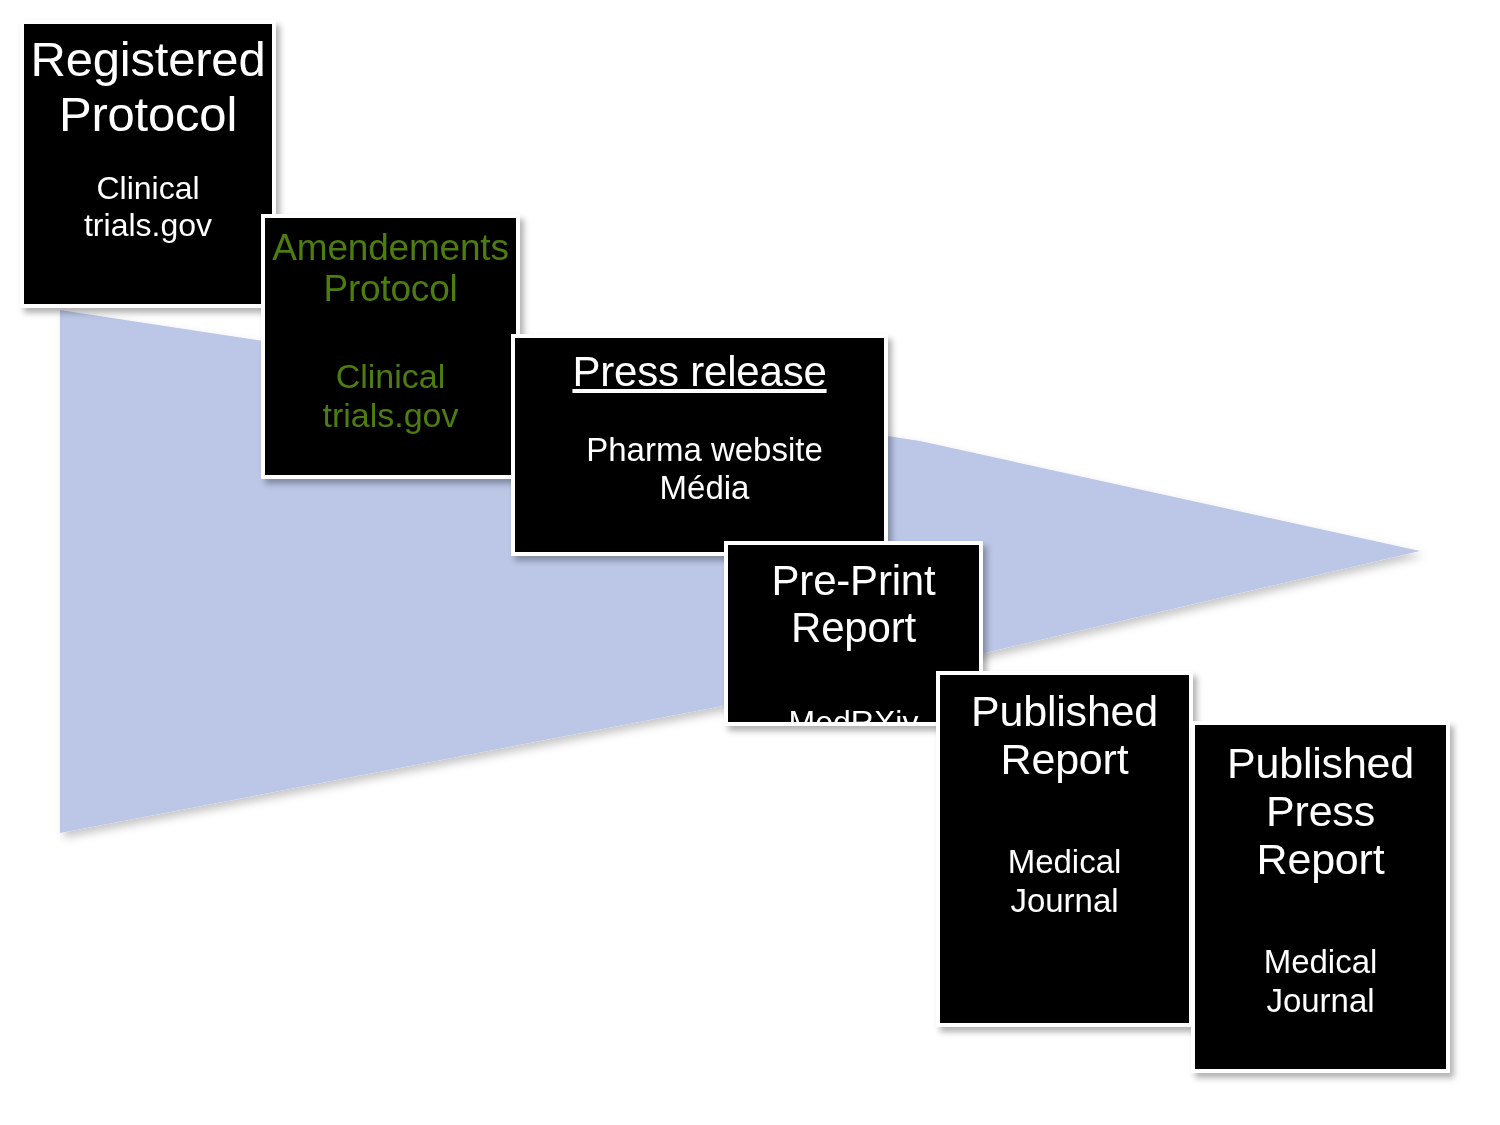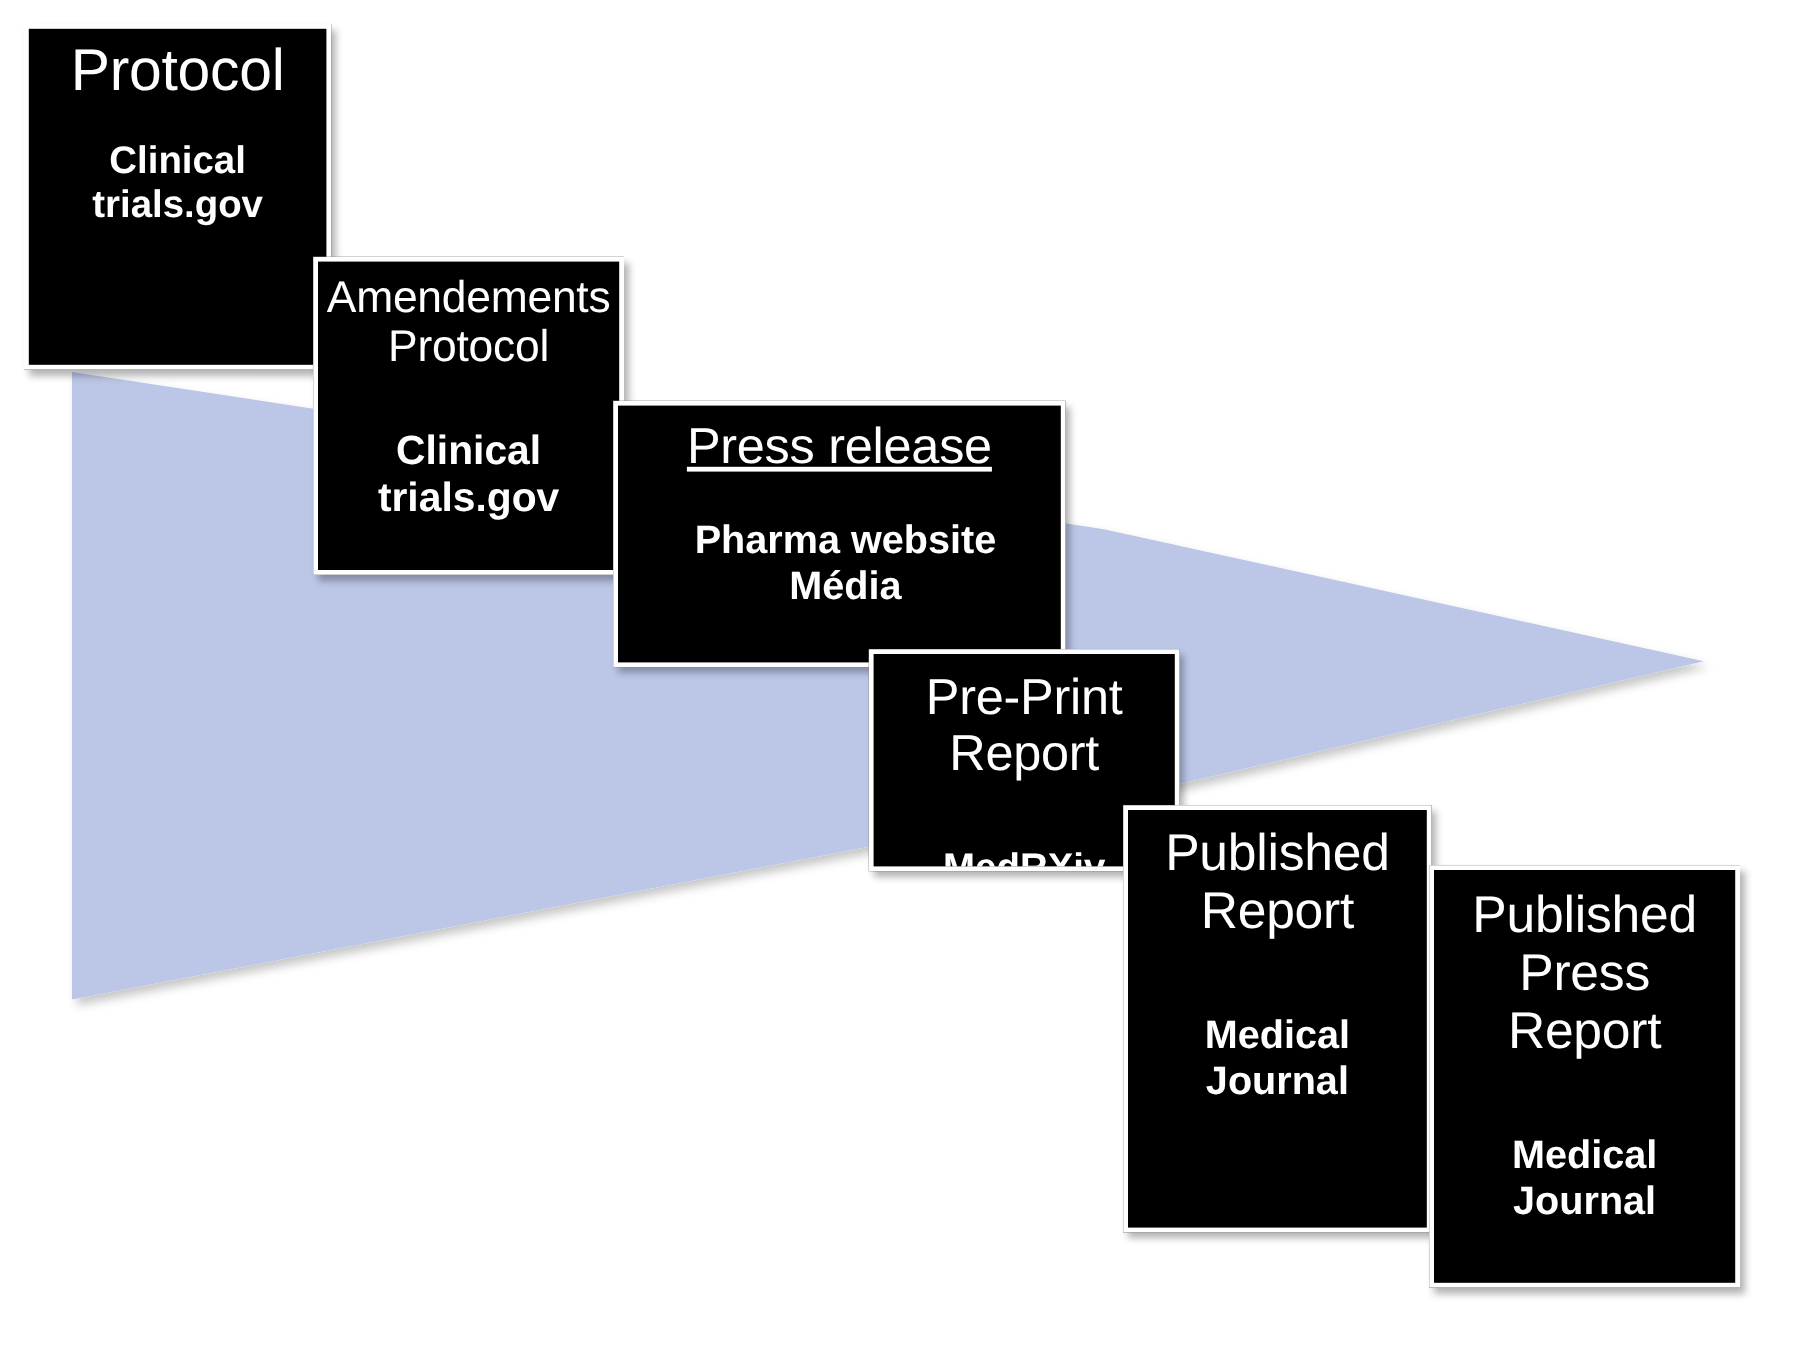--- a/index.html
+++ b/index.html
@@ -44,21 +44,21 @@
     overflow: hidden;
     z-index: 5;
   }
   .stage-title {
     font-weight: 400;
     line-height: 1.12;
     letter-spacing: -0.2px;
     width: 100%;
   }
   .stage-source {
-    font-weight: 700;
+    font-weight: 400;
     line-height: 1.16;
     width: 100%;
     text-align: center;
   }
 
   
   #card-1 { left: 20px;   top: 20px;   width: 256px; height: 288px; }
   #card-1 .stage-title  { font-size: 49px; margin-top: 8px; }
   #card-1 .stage-source { font-size: 32px; margin-top: 28px; }
 
@@ -99,29 +99,30 @@
     <defs>
       <filter id="arrow-shadow" x="-10%" y="-10%" width="130%" height="130%">
         <feDropShadow dx="4" dy="5" stdDeviation="4" flood-color="#000000" flood-opacity="0.22"></feDropShadow>
       </filter>
     </defs>
     <polygon id="arrow-shape" fill="#BCC7E8" filter="url(#arrow-shadow)" points="60,310 920,441 1420,551 920,668 60,833"></polygon>
   </svg>
 
   <div class="stage-card" id="card-1" style="background: rgb(0, 0, 0); border-color: rgb(255, 255, 255); color: rgb(255, 255, 255);">
     <div class="stage-title">
+      <div>Registered</div>
       <div>Protocol</div>
     </div>
     <div class="stage-source">
       <div>Clinical</div>
       <div>trials.gov</div>
     </div>
   </div>
 
-  <div class="stage-card" id="card-2" style="background: rgb(0, 0, 0); border-color: rgb(255, 255, 255); color: #ffffff;">
+  <div class="stage-card" id="card-2" style="background: rgb(0, 0, 0); border-color: rgb(255, 255, 255); color: #4d7c0f;">
     <div class="stage-title">
       <div>Amendements</div>
       <div>Protocol</div>
     </div>
     <div class="stage-source">
       <div>Clinical</div>
       <div>trials.gov</div>
     </div>
   </div>
 

